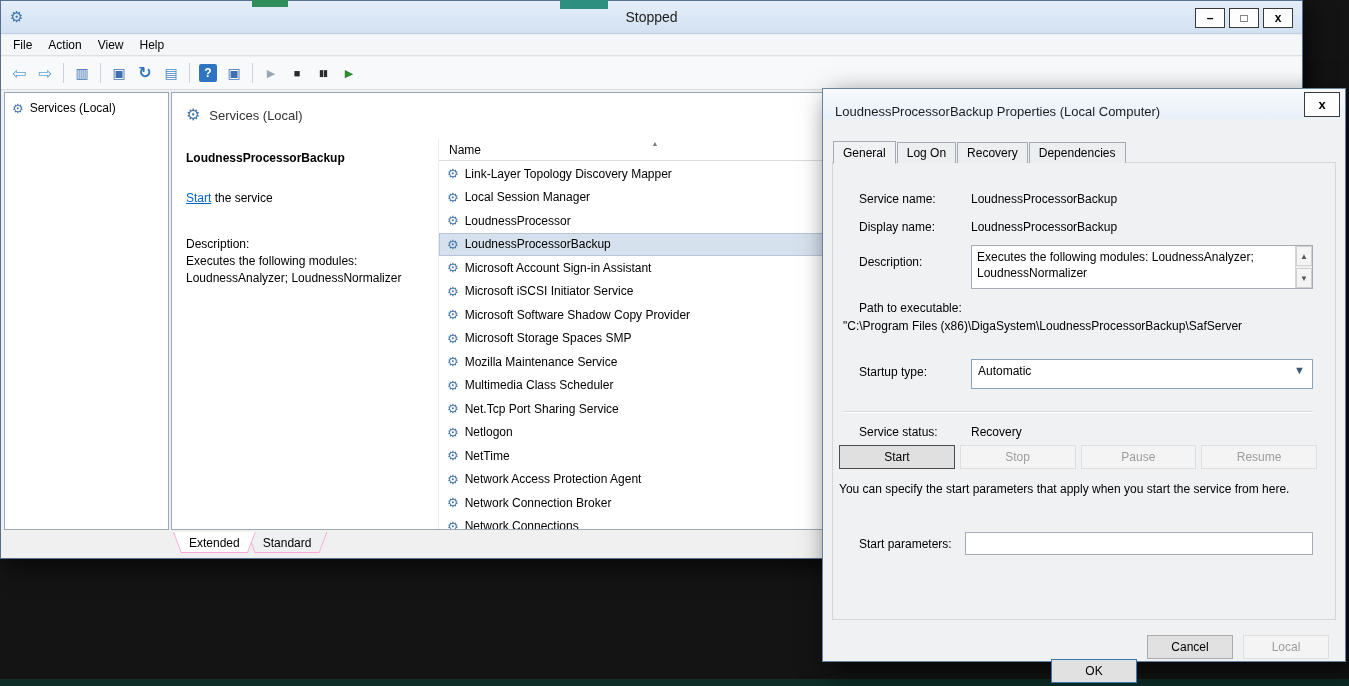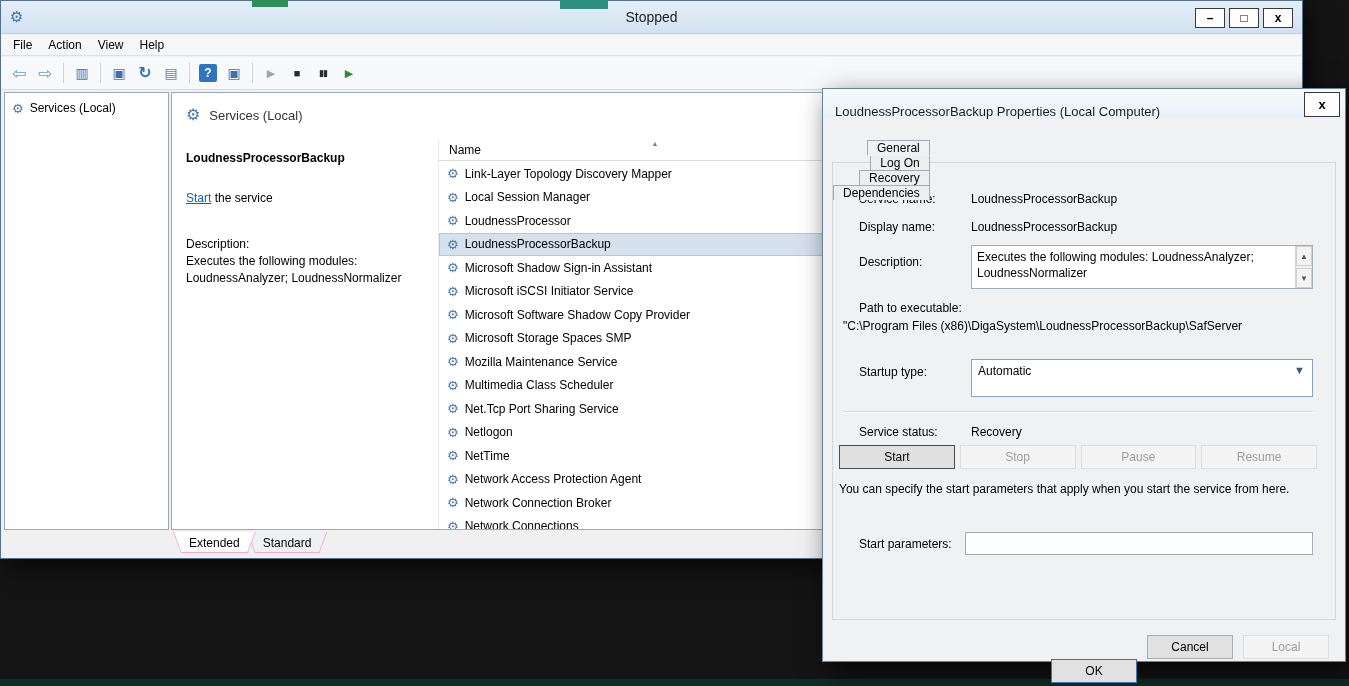--- a/index.html
+++ b/index.html
@@ -77,40 +77,40 @@
   .vtab span { position:relative; z-index:1; }
 
   
   .dialog { position:absolute; left:822px; top:88px; width:524px; height:574px; z-index:20;
     background:#f0f1f3; border:1px solid #68839f; box-shadow:8px 10px 26px rgba(0,0,0,.7); }
   .dlg-titlebar { position:absolute; left:0; top:0; right:0; height:30px;
     background:linear-gradient(#f6fafd,#e9f0f8); display:flex; align-items:flex-end; padding-left:12px; font-size:13px; color:#1e1e1e; }
   .dlg-close { position:absolute; right:5px; top:3px; width:36px; height:25px; background:#fdfdfd;
     border:1px solid #3a3a3a; display:flex; align-items:center; justify-content:center; font-weight:bold; font-size:13px; z-index:3; }
 
-  .dlg-tabs { position:absolute; left:10px; top:51px; display:flex; align-items:flex-end; z-index:2; height:23px;flex-direction:column; }
+  .dlg-tabs { position:absolute; left:10px; top:51px; display:flex; align-items:flex-end; z-index:2; height:23px; }
   .dlg-tab { height:21px; padding:0 9px; display:flex; align-items:center; background:#eceef0;
     border:1px solid #a3aab2; border-bottom:none; margin-right:1px; }
   .dlg-tab.active { height:23px; background:#f0f1f3; position:relative; margin-bottom:-1px; border-bottom:1px solid #f0f1f3; }
 
   .dlg-page { position:absolute; left:9px; right:9px; top:73px; height:458px; border:1px solid #d3d7db; background:#f0f1f3; }
 
   .fld-label { position:absolute; left:36px; white-space:nowrap; }
   .fld-value { position:absolute; left:148px; white-space:nowrap; }
 
   .desc-box { position:absolute; left:148px; top:156px; width:342px; height:44px; background:#fff; border:1px solid #a5acb5; }
   .desc-text { position:absolute; left:5px; top:3px; right:20px; line-height:1.35; }
   .desc-scroll { position:absolute; right:0; top:0; bottom:0; width:17px; background:#f0f0f0; border-left:1px solid #d4d4d4;
     display:flex; flex-direction:column; justify-content:space-between; }
   .scroll-btn { height:20px; display:flex; align-items:center; justify-content:center; font-size:8px; color:#555;
     background:#f4f4f4; border:1px solid #d0d0d0; }
 
   .path-value { position:absolute; left:20px; top:230px; right:10px; white-space:nowrap; overflow:hidden; }
 
-  .combo { position:absolute; left:148px; top:270px; width:342px; height:38px; background:#fff; border:1px solid #8aa3bd; }
+  .combo { position:absolute; left:148px; top:270px; width:342px; height:30px; background:#fff; border:1px solid #8aa3bd; }
   .combo-text { position:absolute; left:6px; top:4px; }
   .combo-arrow { position:absolute; right:7px; top:4px; font-size:11px; color:#3c5a78; }
 
   .separator { position:absolute; left:20px; width:470px; top:322px; height:2px;
     border-top:1px solid #d9d9d9; border-bottom:1px solid #fdfdfd; }
 
   .btn { height:24px; border:1px solid #acacac; background:#e1e1e1; font-size:12px;
     font-family:inherit; color:#000; cursor:default; }
   .svc-buttons { position:absolute; left:16px; top:356px; width:478px; display:grid; grid-template-columns:repeat(4,1fr); gap:5px; }
   .svc-buttons .btn:not(.disabled) { border:1px solid #4c4c4c; background:#e0e0e0; }
@@ -209,21 +209,21 @@
             <div class="svc-row" data-name="service-row">
             <span class="svc-icon" data-name="service-gear-icon">⚙</span>
             <span class="svc-label" data-name="service-row-label">LoudnessProcessor</span>
           </div>
             <div class="svc-row selected" data-name="service-row">
             <span class="svc-icon" data-name="service-gear-icon">⚙</span>
             <span class="svc-label" data-name="service-row-label">LoudnessProcessorBackup</span>
           </div>
             <div class="svc-row" data-name="service-row">
             <span class="svc-icon" data-name="service-gear-icon">⚙</span>
-            <span class="svc-label" data-name="service-row-label">Microsoft Shadow Sign-in Assistant</span>
+            <span class="svc-label" data-name="service-row-label">Microsoft Account Sign-in Assistant</span>
           </div>
             <div class="svc-row" data-name="service-row">
             <span class="svc-icon" data-name="service-gear-icon">⚙</span>
             <span class="svc-label" data-name="service-row-label">Microsoft iSCSI Initiator Service</span>
           </div>
             <div class="svc-row" data-name="service-row">
             <span class="svc-icon" data-name="service-gear-icon">⚙</span>
             <span class="svc-label" data-name="service-row-label">Microsoft Software Shadow Copy Provider</span>
           </div>
             <div class="svc-row" data-name="service-row">

